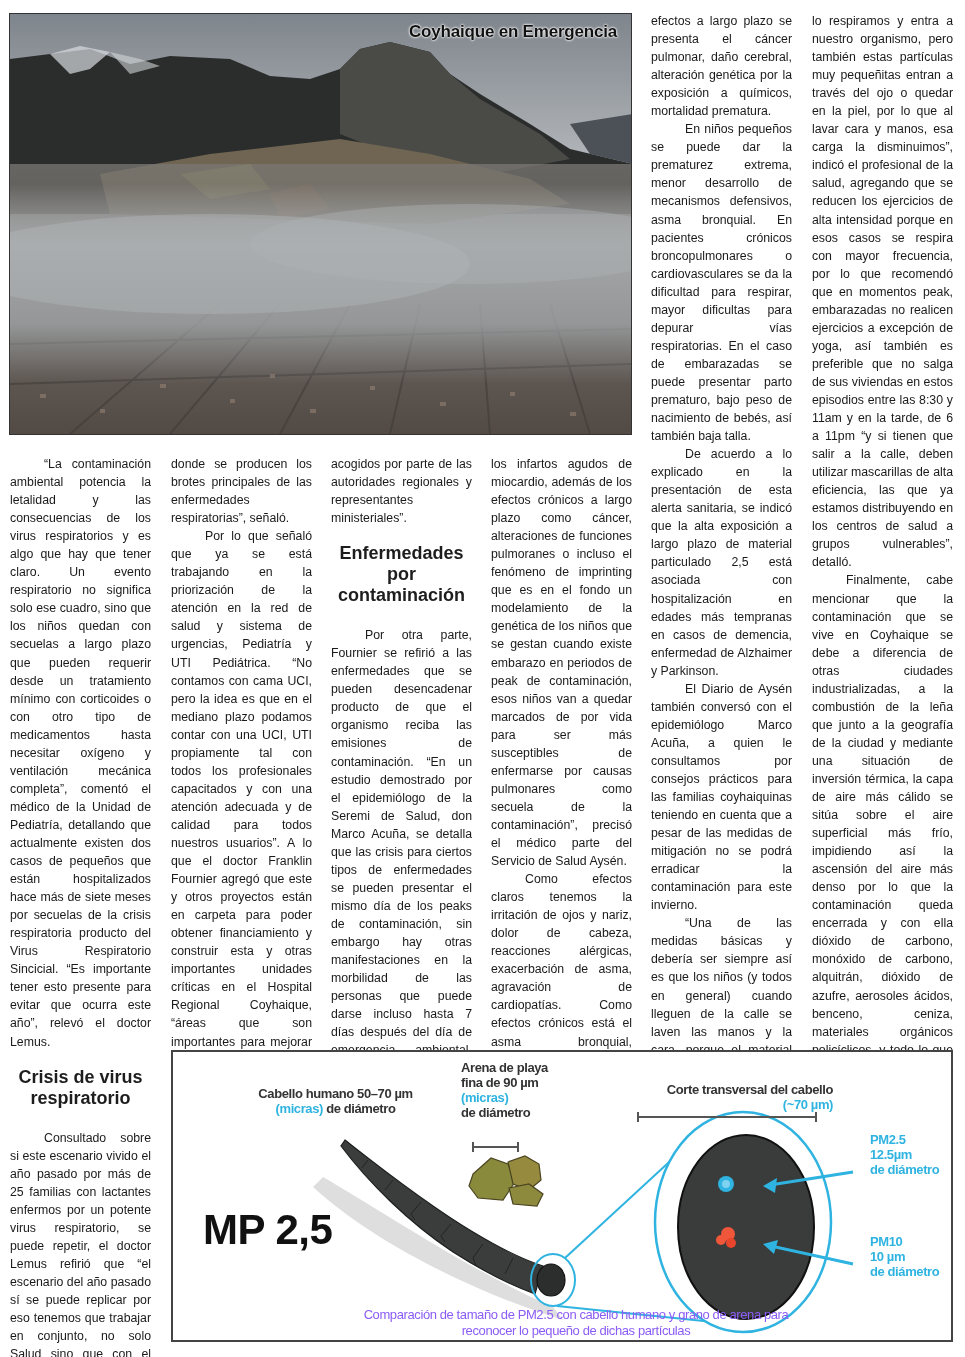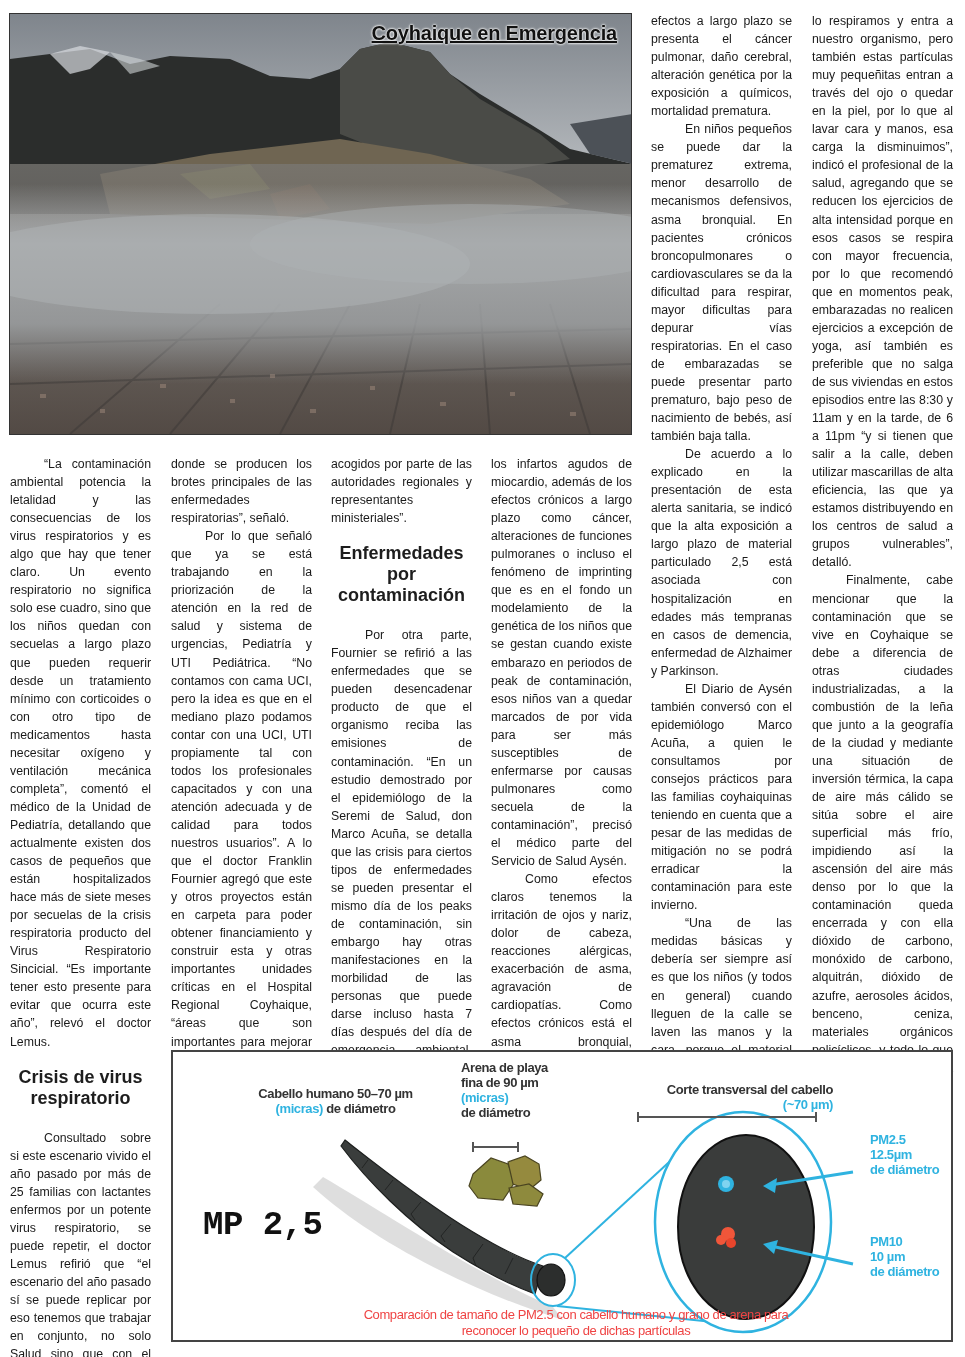--- a/index.html
+++ b/index.html
@@ -3,35 +3,35 @@
 <meta charset="utf-8">
 <style>
   html, body { margin: 0; padding: 0; background: #ffffff; }
   body { width: 965px; height: 1357px; position: relative; overflow: hidden;
          font-family: "Liberation Sans", "DejaVu Sans", sans-serif; color: #1a1a1a; }
 
   .photo { position: absolute; left: 9px; top: 13px; width: 623px; height: 422px;
            border: 1px solid #333; overflow: hidden; box-sizing: border-box;
            background: linear-gradient(180deg, #8b9096 0%, #a6aab0 8%, #9da1a6 18%, #7e8279 32%, #8d8f8e 42%, #a3a6a8 52%, #9a9c9e 62%, #7e7d7a 75%, #6d665f 88%, #5c544e 100%); }
   .photo svg { position: absolute; left: 0; top: 0; }
-  .photo-caption { position: absolute; right: 14px; top: 8px; font-size: 20px; font-weight: bold;
-                   color: #111; text-shadow: 0 0 3px #fff, 0 0 2px #fff, 0 0 1px #fff; letter-spacing: -0.2px; text-decoration: underline; }
+  .photo-caption { position: absolute; right: 14px; top: 8px; font-size: 17px; font-weight: bold;
+                   color: #111; text-shadow: 0 0 3px #fff, 0 0 2px #fff, 0 0 1px #fff; letter-spacing: -0.2px; }
 
   .col { position: absolute; font-size: 12.3px; line-height: 18.05px; text-align: justify; }
   .col p { margin: 0; }
   .col p.indent { text-indent: 34px; }
   .col .subhead { font-weight: bold; font-size: 18px; line-height: 21px; text-align: center;
                   margin: 16px 0 20px 0; color: #1d1d1d; }
 
   .infographic { position: absolute; left: 171px; top: 1050px; width: 782px; height: 292px;
                  border: 2px solid #444; box-sizing: border-box; background: #fff; overflow: hidden; }
   .ig-label { position: absolute; font-weight: bold; font-size: 13px; line-height: 15px; color: #333; letter-spacing: -0.4px; }
   .ig-blue { color: #2fb3e0; }
-  .mp-title { position: absolute; left: 30px; top: 154px; font-size: 34px; font-weight: bold; color: #111; letter-spacing: -0.5px; font-family: Liberation Mono, monospace; }
-  .ig-caption { position: absolute; left: 0; right: 0; top: 255px; text-align: center; font-size: 13px; line-height: 16px; color: #ef4444; letter-spacing: -0.4px; padding-left: 28px; }
+  .mp-title { position: absolute; left: 30px; top: 154px; font-size: 42px; font-weight: bold; color: #111; letter-spacing: -0.5px; }
+  .ig-caption { position: absolute; left: 0; right: 0; top: 255px; text-align: center; font-size: 13px; line-height: 16px; color: #8b5cf6; letter-spacing: -0.4px; padding-left: 28px; }
 </style>
 </head>
 <body>
 
 <div class="photo">
   <svg width="623" height="422" viewBox="0 0 623 422">
     <defs>
       <linearGradient id="sky" x1="0" y1="0" x2="0" y2="1">
         <stop offset="0" stop-color="#7f858c"></stop>
         <stop offset="1" stop-color="#b3b7bb"></stop>

